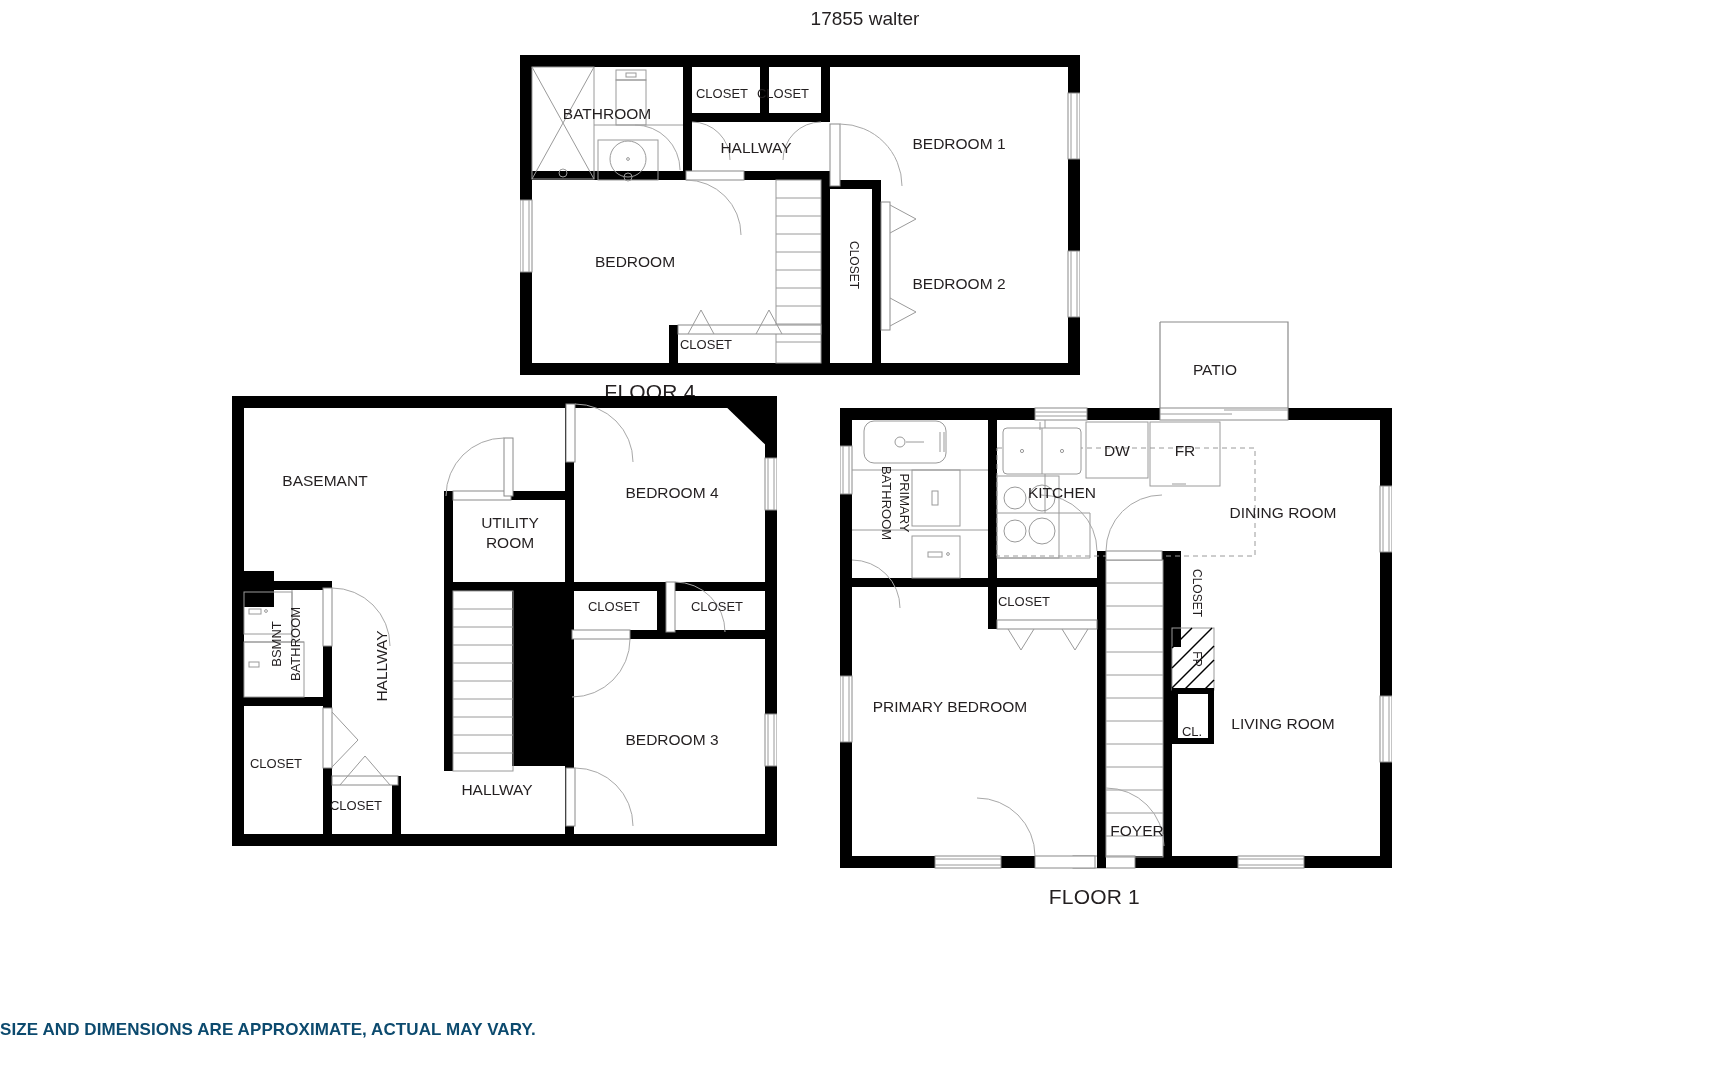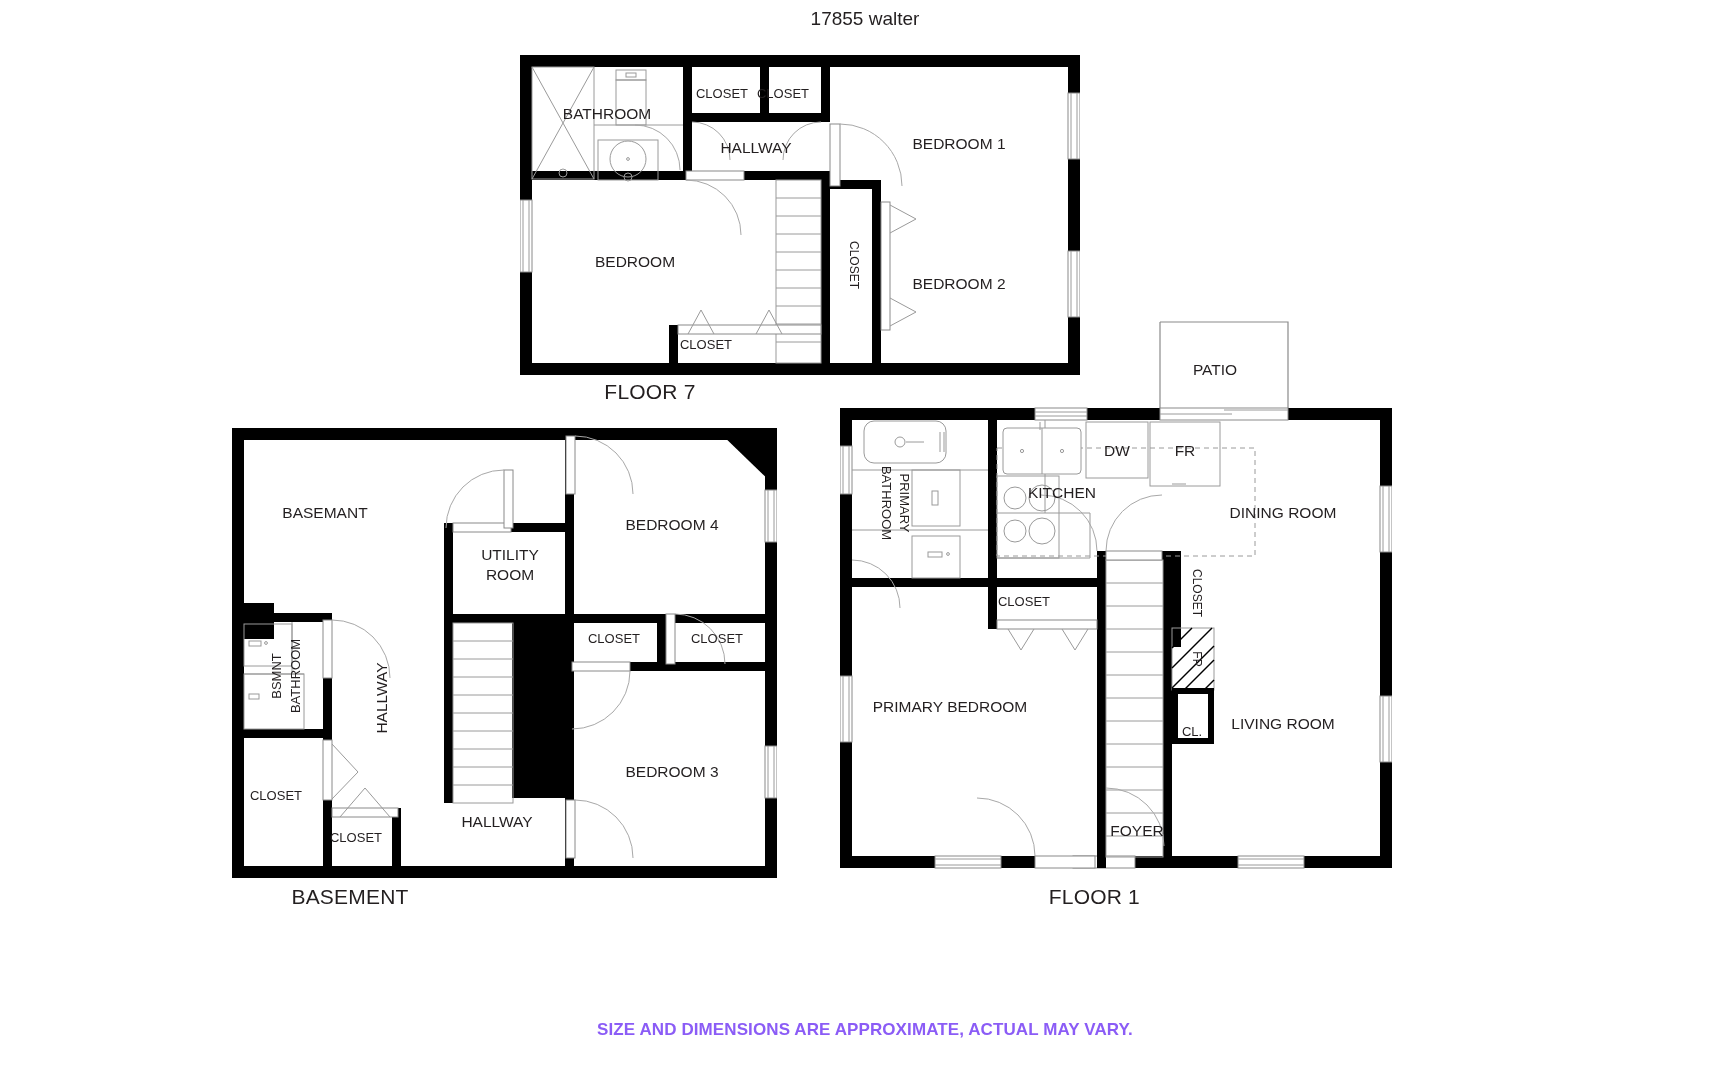--- a/index.html
+++ b/index.html
@@ -31,24 +31,23 @@
     left: 0; top: 8px;
     width: 1730px;
     text-align: center;
     font-size: 19px;
     color: #231f20;
   }
   #footer-note {
     position: absolute;
     left: 0; top: 1020px;
     width: 1730px;
-    text-align: center;
     font-size: 17px;
     font-weight: bold;
-    color: #8b5cf6;
+    color: #0c4a6e;
     letter-spacing: 0.1px;
   }
   #label-floor2 { left: 430px; top: 380px; width: 440px; }
   #label-basement { left: 130px; top: 885px; width: 440px; }
   #label-floor1 { left: 700px; top: 885px; width: 440px; text-align: right; }
 
   svg { display: block; }
   svg text {
     font-family: "Liberation Sans", sans-serif;
     fill: #231f20;
@@ -172,23 +171,23 @@
     <text class="rm-sm" x="202" y="43" text-anchor="middle">CLOSET</text>
     <text class="rm-sm" x="263" y="43" text-anchor="middle">CLOSET</text>
     <text class="rm" x="236" y="98" text-anchor="middle">HALLWAY</text>
     <text class="rm" x="439" y="94" text-anchor="middle">BEDROOM 1</text>
     <text class="rm" x="115" y="212" text-anchor="middle">BEDROOM</text>
     <text class="rm-xs" x="330" y="210" text-anchor="middle" transform="rotate(90 330 210)">CLOSET</text>
     <text class="rm" x="439" y="234" text-anchor="middle">BEDROOM 2</text>
     <text class="rm-sm" x="186" y="294" text-anchor="middle">CLOSET</text>
   </svg>
   </div>
-  <div class="plan-title" id="label-floor2">FLOOR 7</div>
-
-  <div style="position:absolute; left:232px; top:428px;">
+  <div class="plan-title" id="label-floor2">FLOOR 4</div>
+
+  <div style="position:absolute; left:232px; top:396px;">
   <svg width="545" height="450" viewBox="0 0 545 450">
 
     <rect class="wall" x="0" y="0" width="545" height="12"></rect>
     <rect class="wall" x="0" y="438" width="545" height="12"></rect>
     <rect class="wall" x="0" y="0" width="12" height="450"></rect>
     <rect class="wall" x="533" y="0" width="12" height="450"></rect>
 
     <polygon class="wall" points="490,0 545,0 545,55 490,0"></polygon>
     <polygon class="wall" points="485,2 543,2 543,58"></polygon>
 
@@ -293,21 +292,20 @@
     <text class="rm-sm" x="124" y="414" text-anchor="middle">CLOSET</text>
     <text class="rm" x="265" y="399" text-anchor="middle">HALLWAY</text>
     <text class="rm" x="278" y="132" text-anchor="middle">UTILITY</text>
     <text class="rm" x="278" y="152" text-anchor="middle">ROOM</text>
     <text class="rm" x="440" y="102" text-anchor="middle">BEDROOM 4</text>
     <text class="rm-sm" x="382" y="215" text-anchor="middle">CLOSET</text>
     <text class="rm-sm" x="485" y="215" text-anchor="middle">CLOSET</text>
     <text class="rm" x="440" y="349" text-anchor="middle">BEDROOM 3</text>
   </svg>
   </div>
-  <div class="plan-title" id="label-basement">BASEMENT</div>
 
   <div style="position:absolute; left:812px; top:318px;padding-left:28px;">
   <svg width="552" height="552" viewBox="0 0 552 552">
 
     <g>
       <polyline class="thin2" points="320,4 448,4 448,96"></polyline>
       <line class="thin2" x1="320" y1="4" x2="320" y2="96"></line>
     </g>
     <text class="rm" x="375" y="57" text-anchor="middle">PATIO</text>
 

